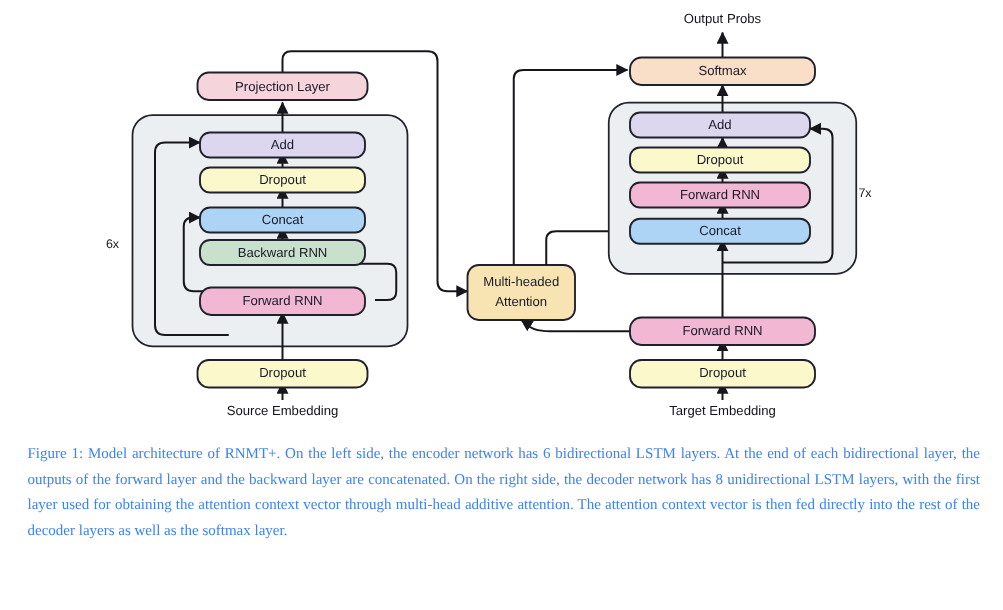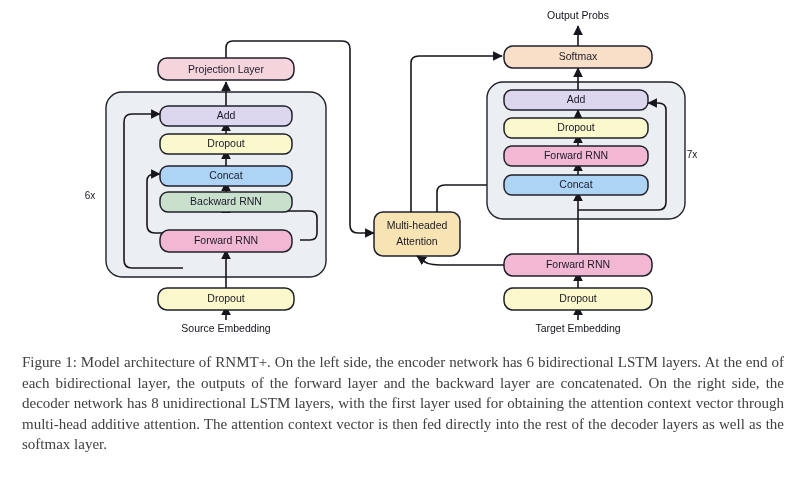--- a/index.html
+++ b/index.html
@@ -22,22 +22,22 @@
     text-anchor:middle;dominant-baseline:middle;
   }
   .repeatlabel{
     font-family:"Liberation Sans", sans-serif;
     font-size:10px;fill:#16161f;
     text-anchor:middle;dominant-baseline:middle;
   }
   #caption{
     position:absolute;left:22px;top:352px;width:762px;
     font-family:"Liberation Serif", serif;
-    font-size:15px;line-height:20.6px;
-    color:#404040;text-align:justify;
+    font-size:12px;line-height:20.6px;
+    color:#3b82f6;text-align:justify;
   }
   .blockrect{stroke:#20202c;stroke-width:1.5;}
   .groupbox{fill:#eceff1;stroke:#21212c;stroke-width:1.4;}
   .wire{fill:none;stroke:#16161c;stroke-width:1.6;}
 </style>
 </head>
 <body>
 
 <div id="figure-area">
   <svg id="figure-svg" width="802" height="345" viewBox="0 0 802 345">

